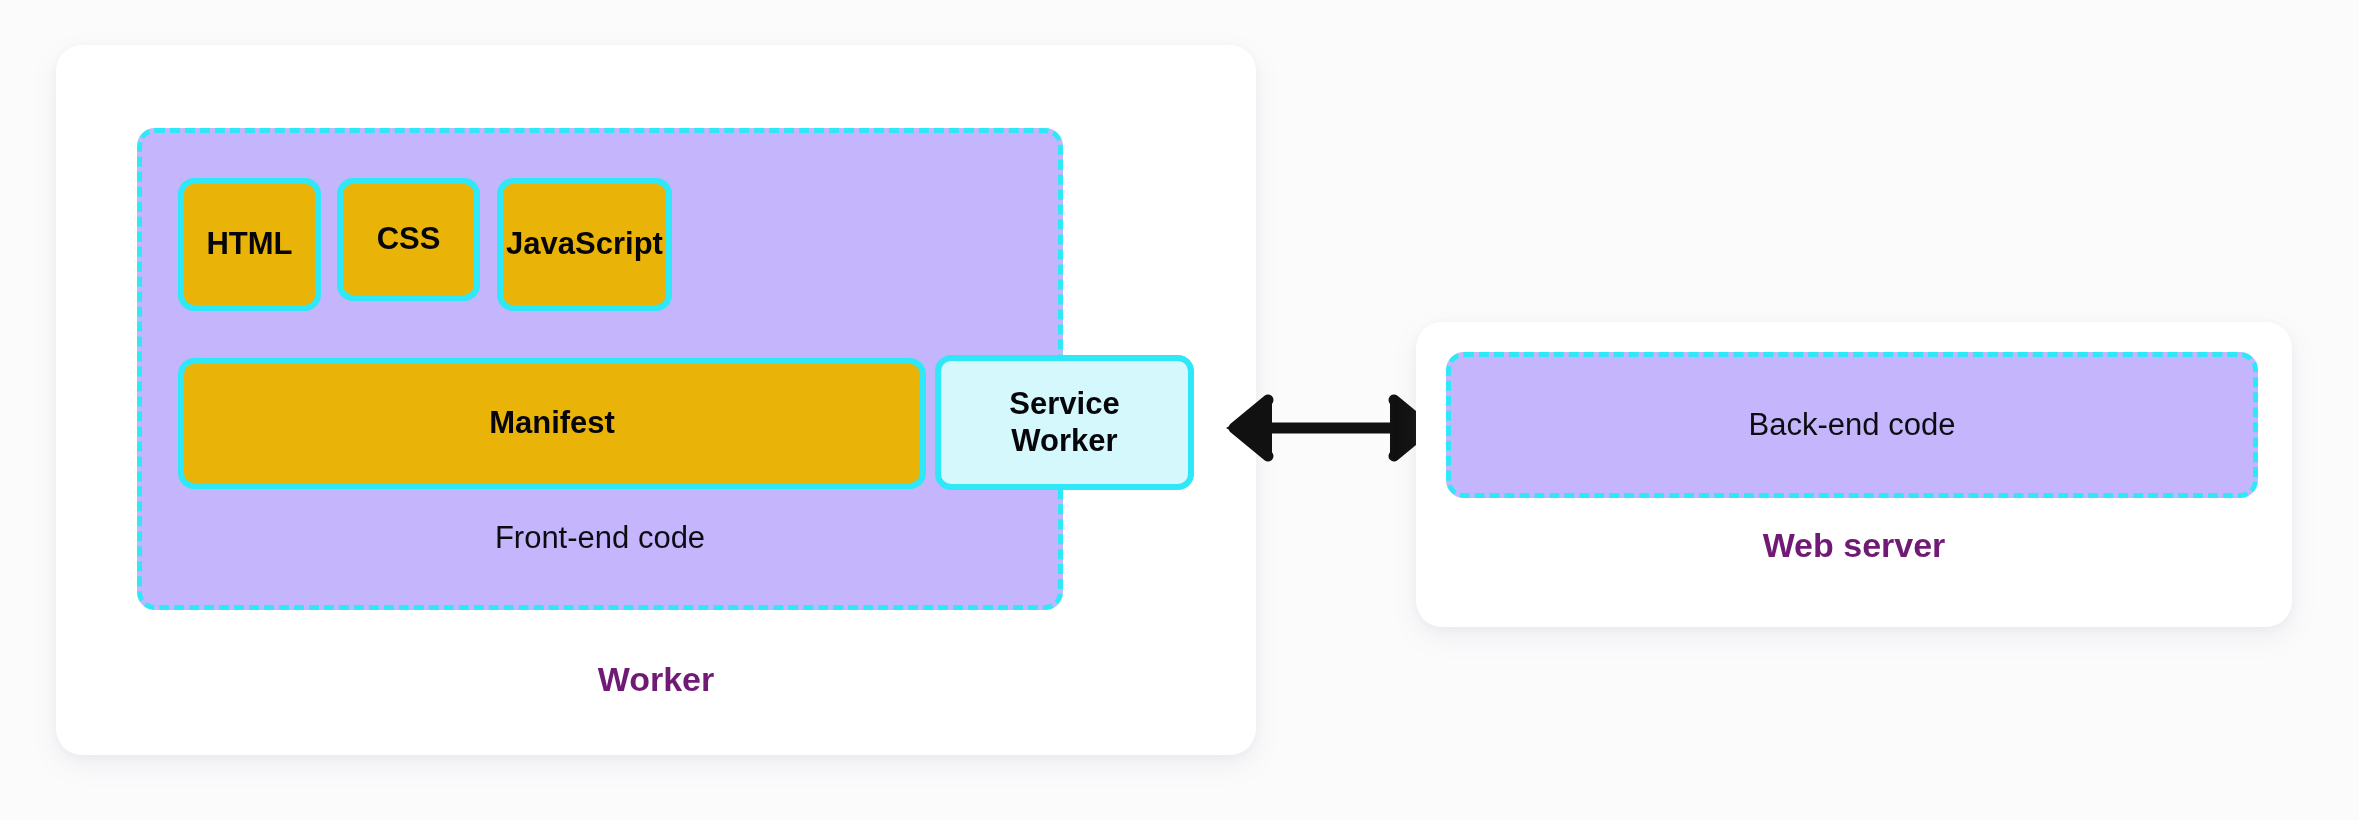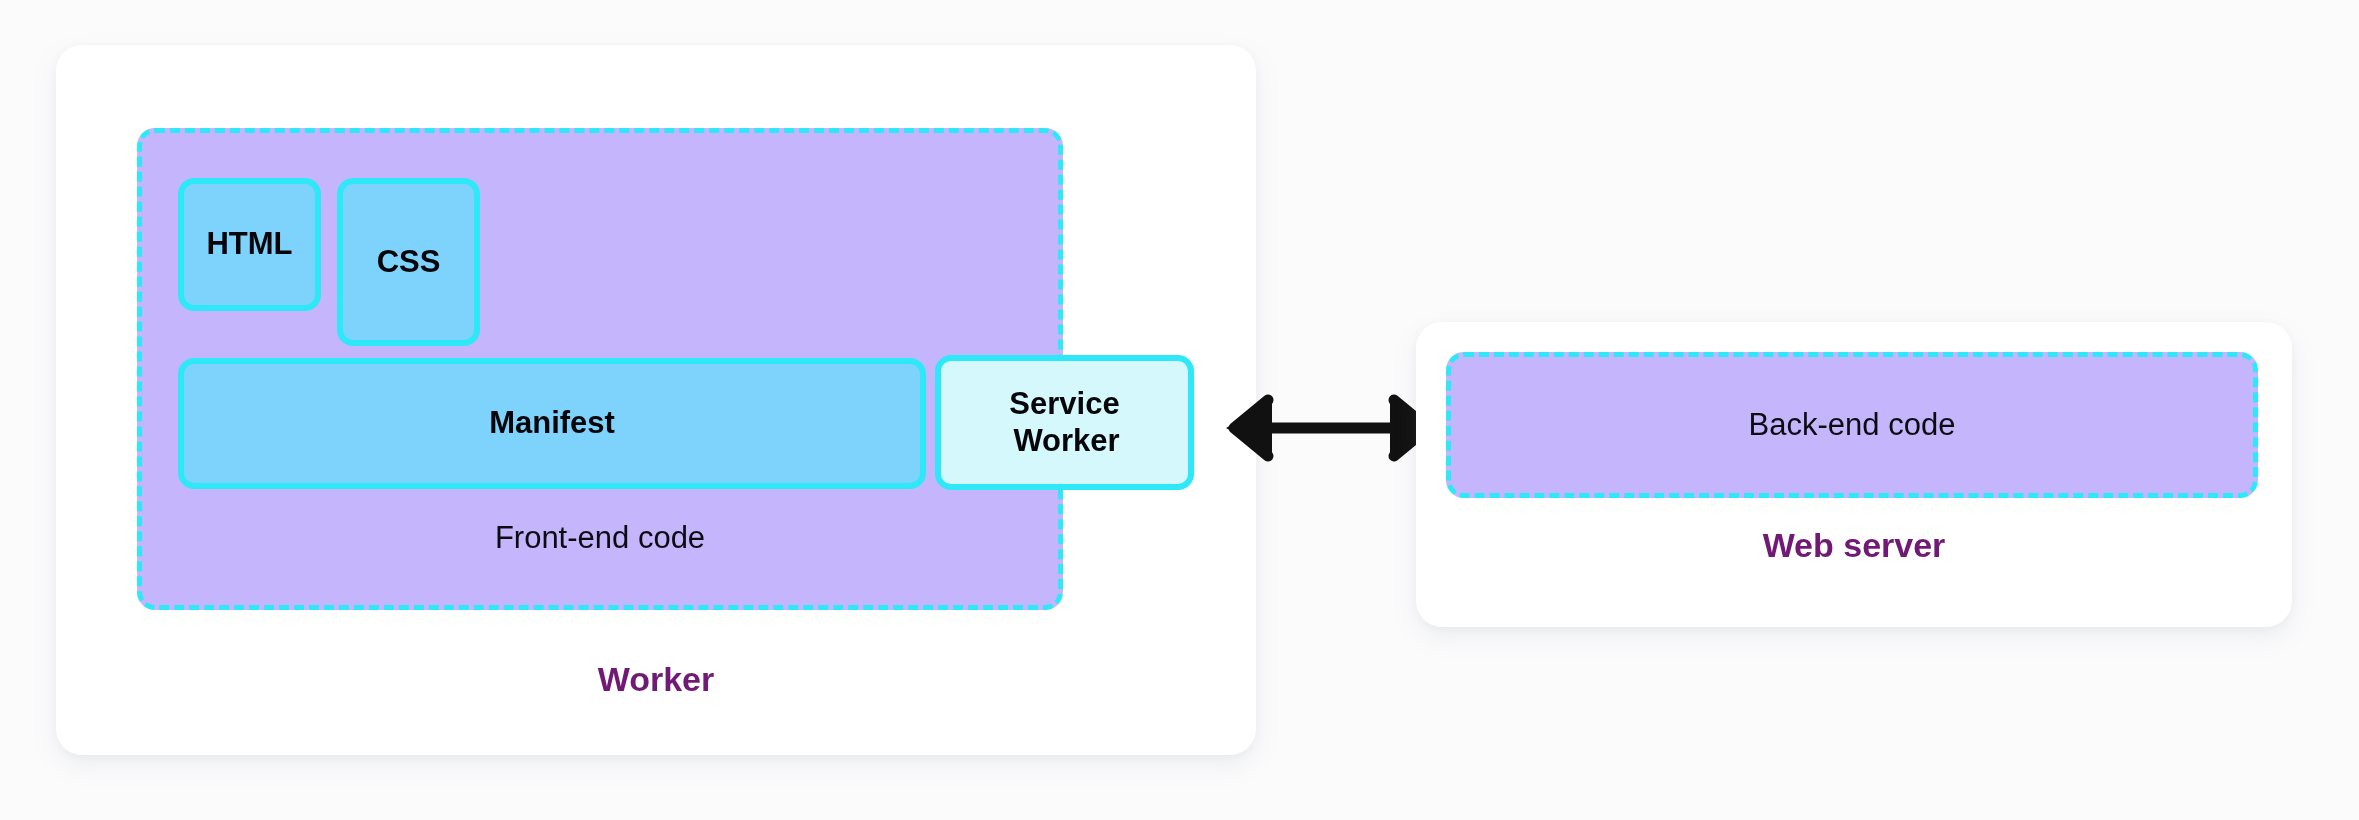--- a/index.html
+++ b/index.html
@@ -61,53 +61,53 @@
     width: 812px;
     height: 146px;
     display: flex;
     align-items: center;
     justify-content: center;
   }
 
   
   .tech-box {
     position: absolute;
-    background: #7dd3fc;
+    background: #eab308;
     border: 6px solid #2fe8f7;
     border-radius: 16px;
     box-sizing: border-box;
     display: flex;
     align-items: center;
     justify-content: center;
     text-align: center;
     font-weight: bold;
     font-size: 31px;
     color: #06060a;
     line-height: 1.18;
   }
   #box-html     { left: 178px; top: 178px; width: 143px; height: 133px; }
-  #box-css      { left: 337px; top: 178px; width: 143px; height: 168px; }
+  #box-css      { left: 337px; top: 178px; width: 143px; height: 123px; }
   #box-js       { left: 497px; top: 178px; width: 175px; height: 133px; }
   #box-manifest { left: 178px; top: 358px; width: 748px; height: 131px; }
 
   
   #box-service-worker {
     position: absolute;
     left: 935px;
     top: 355px;
     width: 259px;
     height: 135px;
     box-sizing: border-box;
     background: #d4f8fb;
     border-radius: 16px;
     border: 6px solid #2fe8f7;
     display: flex;
     align-items: center;
     justify-content: center;
-    text-align: right;
+    text-align: center;
     font-weight: bold;
     font-size: 31px;
     color: #06060a;
     line-height: 1.18;
     z-index: 4;
   }
   
   #sw-dotted-overlay {
     position: absolute;
     left: 1063px;
@@ -196,20 +196,21 @@
 <body>
 
 <div class="stage">
 
   <div class="card" id="device-card"></div>
 
   <div class="dashed-group" id="frontend-group"></div>
 
   <div class="tech-box" id="box-html">HTML</div>
   <div class="tech-box" id="box-css">CSS</div>
+  <div class="tech-box" id="box-js">JavaScript</div>
   <div class="tech-box" id="box-manifest">Manifest</div>
 
   <div id="sw-solid-mask"></div>
   <div id="box-service-worker">
     <span>
       <span>Service</span><br>
       <span>Worker</span>
     </span>
   </div>
   <div id="sw-dotted-overlay"></div>

